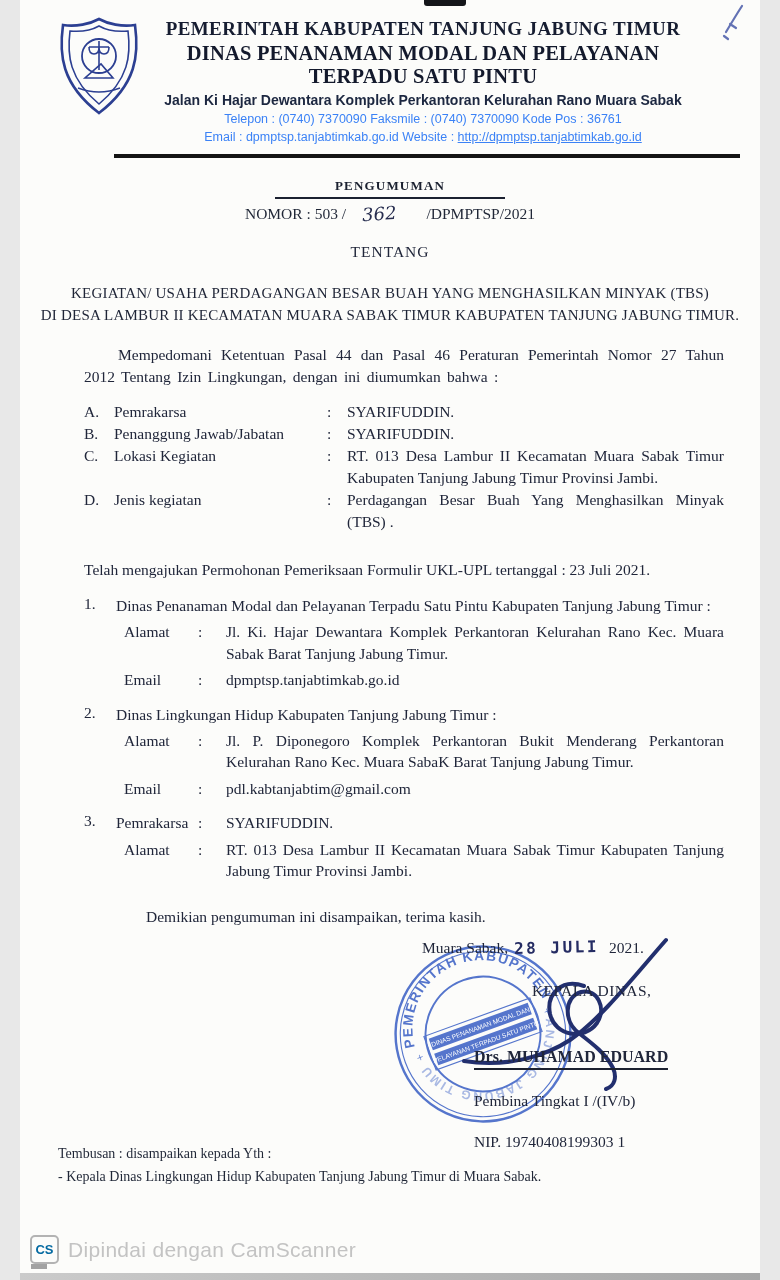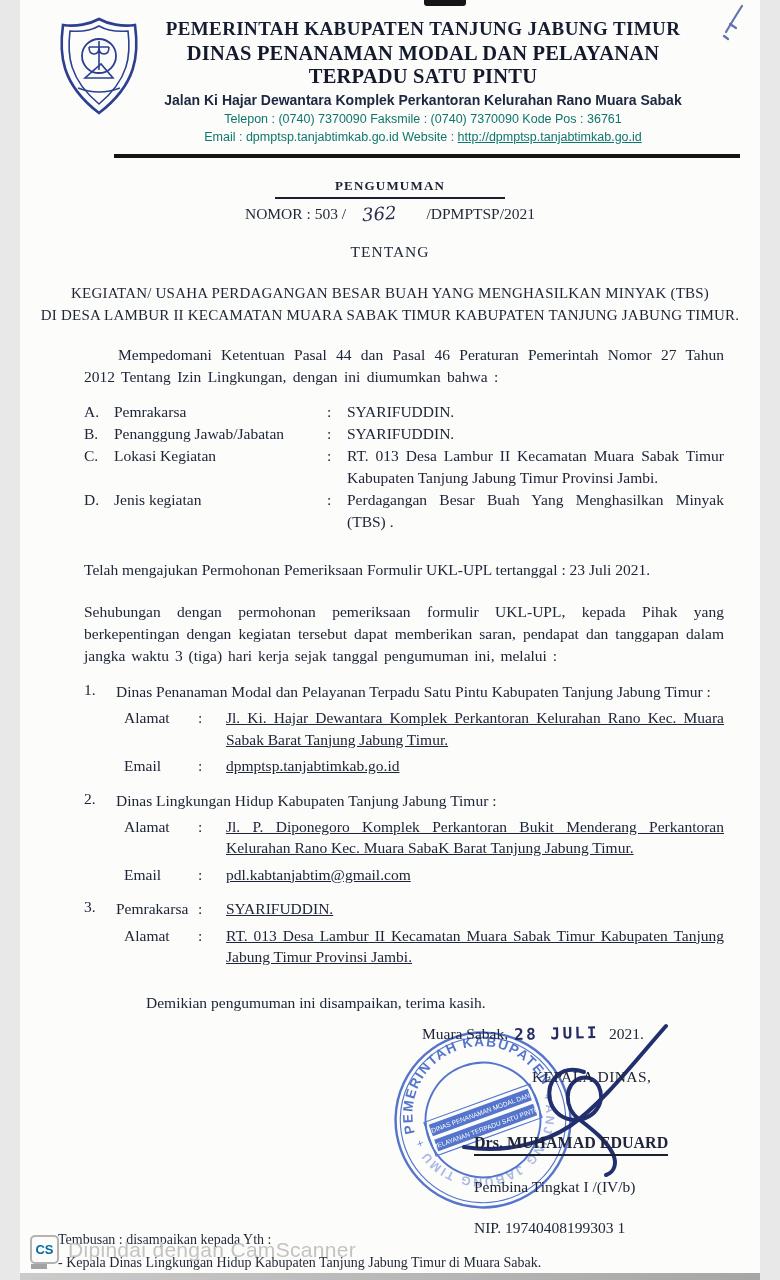--- a/index.html
+++ b/index.html
@@ -13,21 +13,21 @@
   .ink-squiggle{position:absolute;left:688px;top:2px;width:46px;height:50px;}
   .bottom-band{position:absolute;left:0;right:0;bottom:0;height:7px;background:linear-gradient(90deg,#cbcbcb,#a6a6a6);}
 
   
   header{display:flex;align-items:flex-start;padding:14px 26px 0 28px;}
   .logo{width:102px;height:104px;flex:0 0 auto;}
   .head-text{flex:1;text-align:center;padding-top:4px;margin-right:38px;}
   .h1{font-size:19px;font-weight:bold;letter-spacing:.4px;color:#161d31;}
   .h2{font-size:20.5px;font-weight:bold;letter-spacing:.2px;color:#13192c;margin-top:2px;}
   .h3{font-family:"Liberation Sans",sans-serif;font-size:14px;font-weight:600;color:#1c2740;margin-top:4px;}
-  .h4{font-family:"Liberation Sans",sans-serif;font-size:12.5px;color:#0f766e;margin-top:4px;}
+  .h4{font-family:"Liberation Sans",sans-serif;font-size:12.5px;color:#3b82f6;margin-top:4px;}
   .site{text-decoration:underline;}
   .rule{height:4px;background:#141414;margin:10px 20px 0 94px;}
 
   
   .title-block{text-align:center;margin-top:18px;}
   .heading{display:inline-block;font-size:13px;font-weight:bold;letter-spacing:1.2px;
     border-bottom:2px solid #1b2130;padding:0 60px 3px 60px;color:#1b2130;}
   .nomor{font-size:15.5px;margin-top:3px;color:#1f2636;}
   .hand{display:inline-block;font-family:"DejaVu Serif",serif;font-style:italic;font-size:18px;
     transform:rotate(-4deg) translateY(1px);margin:0 30px 0 16px;color:#262c4e;}
@@ -42,21 +42,21 @@
   .dvalue{text-align:justify;}
   .para{margin:26px 0 0 0;line-height:22px;}
   .just{text-align:justify;word-spacing:2px;margin-top:20px;}
   .channels{margin-top:14px;}
   .channel{display:flex;margin-top:13px;}
   .num{width:32px;flex:0 0 auto;}
   .ch-body{flex:1;}
   .ch-title{margin:0;line-height:21px;}
   .ch-row{display:grid;grid-template-columns:74px 28px 1fr;margin-top:5px;padding-left:8px;line-height:21.5px;}
   .ch-row.first{padding-left:0;grid-template-columns:82px 28px 1fr;margin-top:0;}
-  .ch-val{text-align:justify;text-decoration:underline;}
+  .ch-val{text-align:justify;}
   .closing{margin:24px 0 0 0;text-indent:62px;line-height:22px;}
 
   
   .sign-area{position:relative;height:198px;margin-top:6px;padding:0 36px 0 64px;font-size:15.5px;}
   .stamp{position:absolute;left:369px;top:6px;width:188px;height:188px;opacity:.88;}
   .date-line{position:absolute;left:402px;top:4px;white-space:nowrap;}
   .dstamp{display:inline-block;font-family:"DejaVu Sans Mono",monospace;font-weight:bold;font-size:16px;
     letter-spacing:2.5px;color:#252c63;transform:rotate(-1.5deg);margin:0 10px 0 6px;}
   .kepala{position:absolute;left:512px;top:48px;letter-spacing:.4px;}
   .sig-svg{position:absolute;left:414px;top:0;width:300px;height:168px;}
@@ -142,21 +142,20 @@
       </div>
       <div class="def-row">
         <span>D.</span>
         <span>Jenis kegiatan</span>
         <span>:</span>
         <span class="dvalue">Perdagangan Besar Buah Yang Menghasilkan Minyak (TBS) .</span>
       </div>
     </div>
 
     <p class="para">Telah mengajukan Permohonan Pemeriksaan Formulir UKL-UPL tertanggal  : 23 Juli 2021.</p>
-    <p class="para just">Sehubungan dengan permohonan pemeriksaan formulir UKL-UPL, kepada Pihak yang berkepentingan dengan kegiatan tersebut dapat memberikan  saran,  pendapat dan tanggapan dalam jangka waktu  3 (tiga) hari kerja sejak tanggal pengumuman ini, melalui :</p>
 
     <div class="channels">
 
       <div class="channel">
         <span class="num">1.</span>
         <div class="ch-body">
           <p class="ch-title">Dinas Penanaman Modal dan Pelayanan Terpadu Satu Pintu Kabupaten Tanjung Jabung Timur :</p>
           <div class="ch-row">
             <span>Alamat</span>
             <span>:</span>

